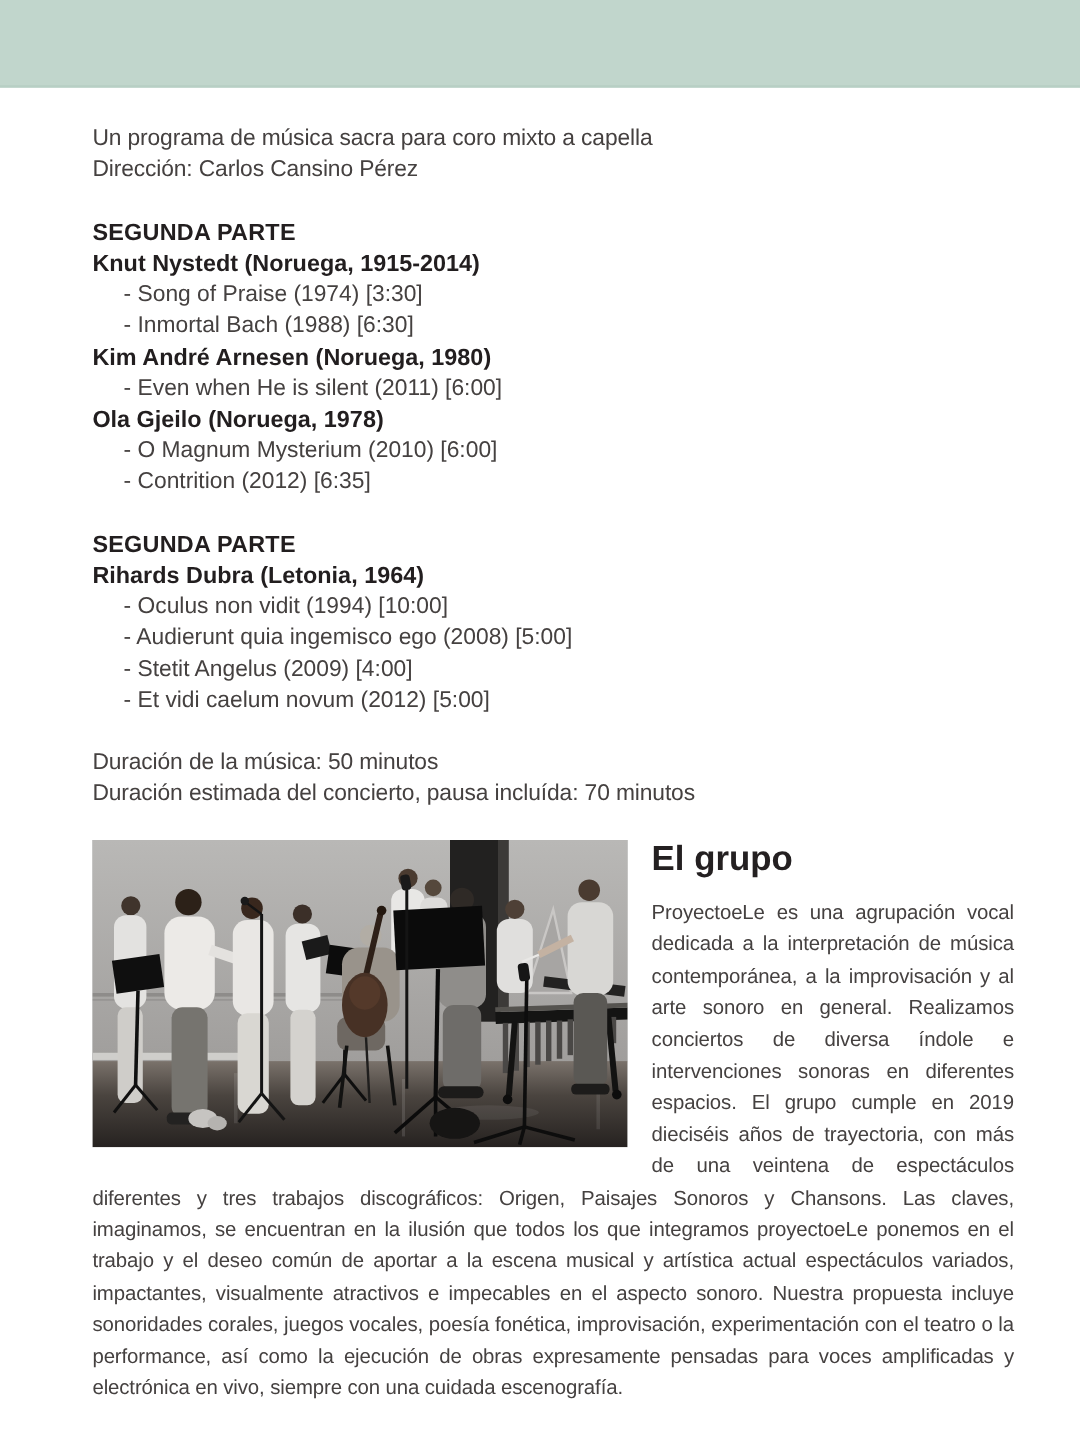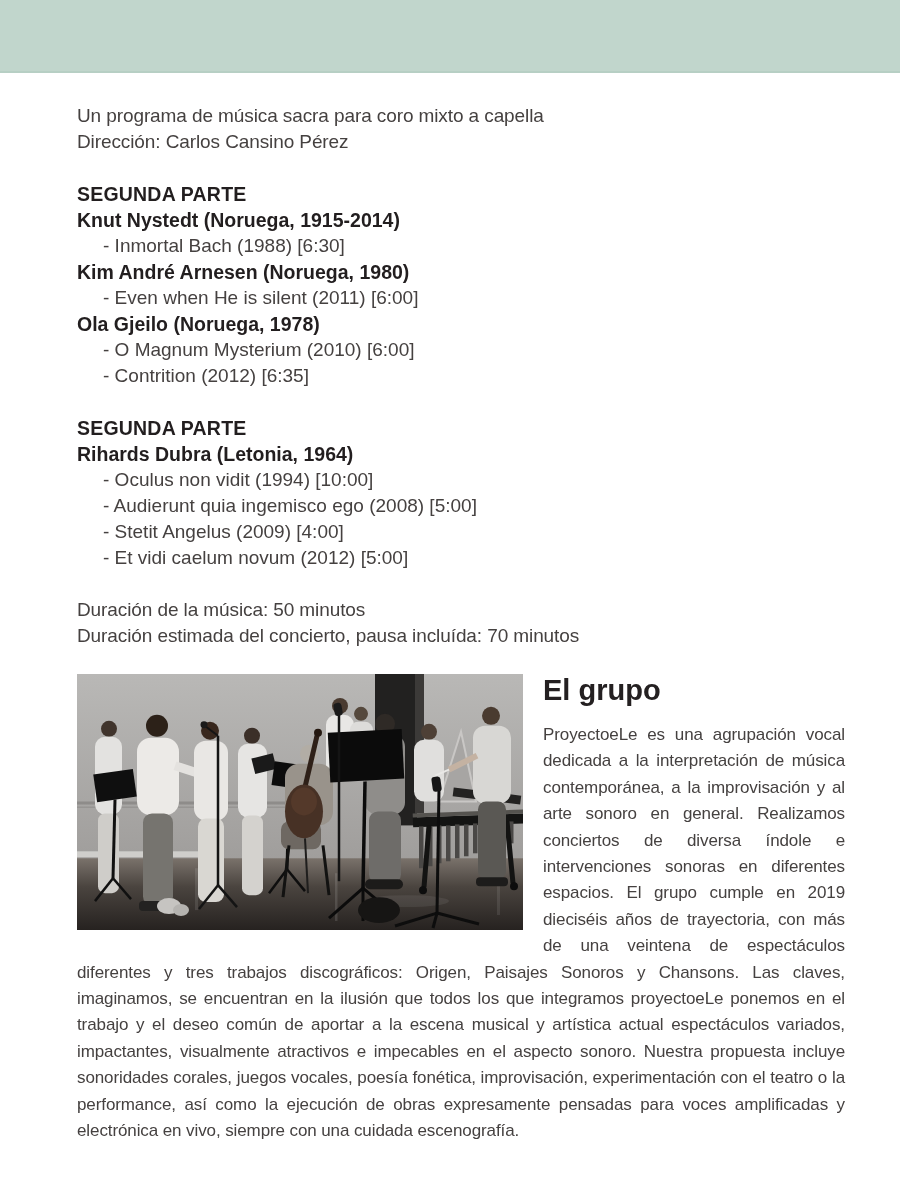--- a/index.html
+++ b/index.html
@@ -101,20 +101,21 @@
 
   <main class="content">
 
     <p class="light">Un programa de música sacra para coro mixto a capella</p>
     <p class="light">Dirección: Carlos Cansino Pérez</p>
 
     <section class="program-part">
       <h2 class="part-heading">SEGUNDA PARTE</h2>
 
       <h3 class="composer">Knut Nystedt (Noruega, 1915-2014)</h3>
+      <p class="piece">- Song of Praise (1974) [3:30]</p>
       <p class="piece">- Inmortal Bach (1988) [6:30]</p>
 
       <h3 class="composer">Kim André Arnesen (Noruega, 1980)</h3>
       <p class="piece">- Even when He is silent (2011) [6:00]</p>
 
       <h3 class="composer">Ola Gjeilo (Noruega, 1978)</h3>
       <p class="piece">- O Magnum Mysterium (2010) [6:00]</p>
       <p class="piece">- Contrition (2012) [6:35]</p>
     </section>
 

